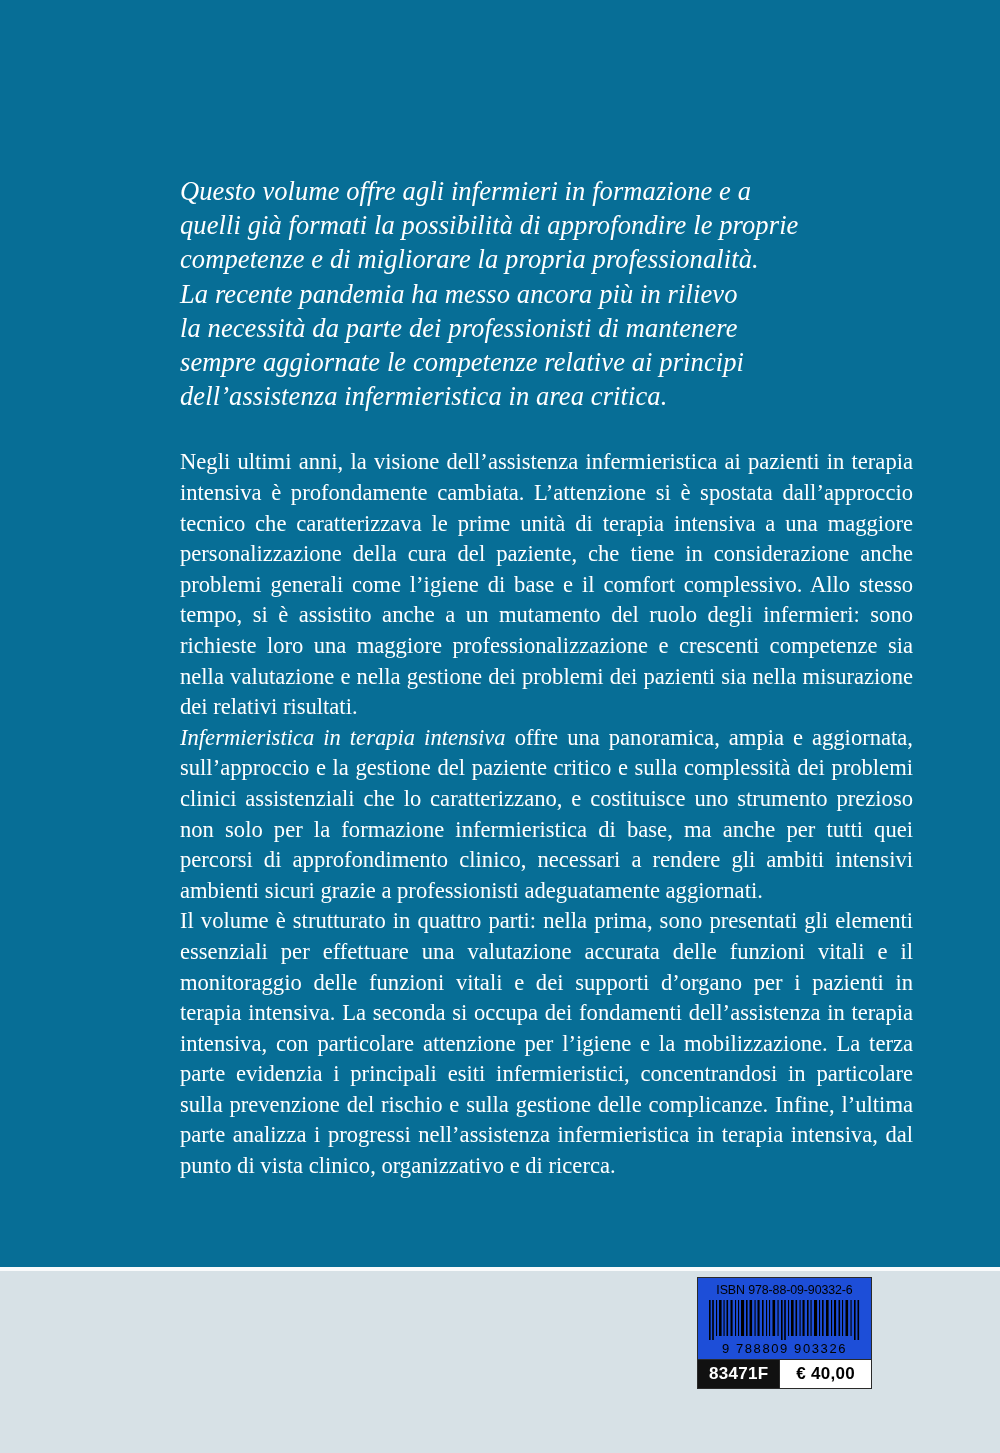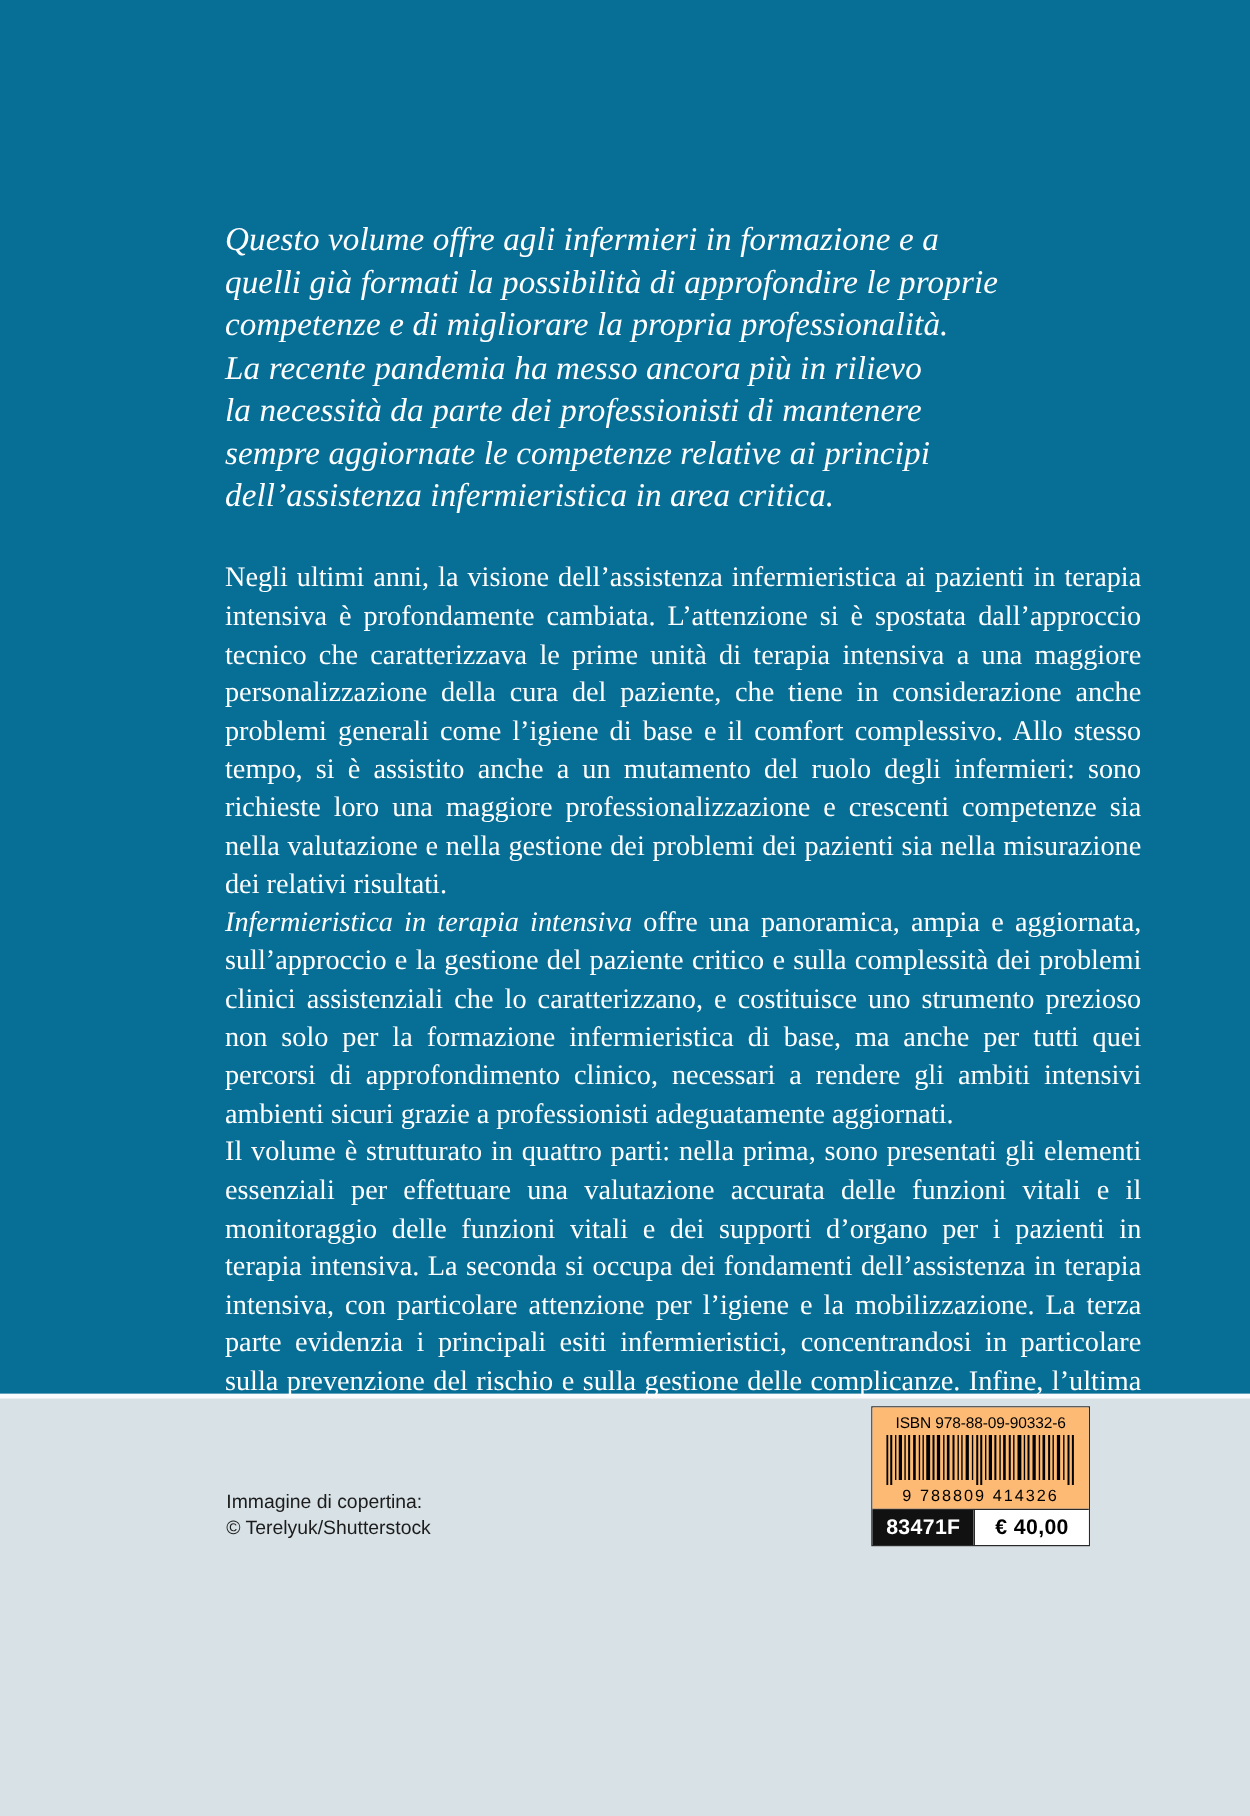--- a/index.html
+++ b/index.html
@@ -18,21 +18,21 @@
   #cover {
     position: absolute;
     inset: 0;
     display: flex;
     flex-direction: column;
   }
 
   
   .teal-panel {
     background: #076e96;
-    height: 1115px;
+    height: 1267px;
     position: relative;
     box-sizing: border-box;
     padding: 0 90px 0 180px;
   }
 
   .divider-line {
     height: 4px;
     background: #ffffff;
     opacity: 0.85;
   }
@@ -91,21 +91,21 @@
     position: absolute;
     left: 697px;
     top: 6px;
     width: 175px;
     background: #ffffff;
     border: 1.5px solid #2a2a2a;
     box-sizing: border-box;
   }
   .barcode-inner {
     padding: 5px 6px 2px 6px;
-    background: #fdba74;
+    background: #1d4ed8;
   }
   .isbn-line {
     font-family: "Liberation Sans", sans-serif;
     font-size: 12.4px;
     text-align: center;
     color: #000000;
     letter-spacing: -0.1px;
     white-space: nowrap;
   }
   .bars {
@@ -175,22 +175,20 @@
       <p><span class="ital">Infermieristica in terapia intensiva</span><span> offre una panoramica, ampia e aggiornata, sull’approccio e la gestione del paziente critico e sulla complessità dei problemi clinici assistenziali che lo caratterizzano, e costituisce uno strumento prezioso non solo per la formazione infermieristica di base, ma anche per tutti quei percorsi di approfondimento clinico, necessari a rendere gli ambiti intensivi ambienti sicuri grazie a professionisti adeguatamente aggiornati.</span></p>
       <p>Il volume è strutturato in quattro parti: nella prima, sono presentati gli elementi essenziali per effettuare una valutazione accurata delle funzioni vitali e il monitoraggio delle funzioni vitali e dei supporti d’organo per i pazienti in terapia intensiva. La seconda si occupa dei fondamenti dell’assistenza in terapia intensiva, con particolare attenzione per l’igiene e la mobilizzazione. La terza parte evidenzia i principali esiti infermieristici, concentrandosi in particolare sulla prevenzione del rischio e sulla gestione delle complicanze. Infine, l’ultima parte analizza i progressi nell’assistenza infermieristica in terapia intensiva, dal punto di vista clinico, organizzativo e di ricerca.</p>
     </div>
 
   </div>
 
   <div class="divider-line"></div>
 
   <div class="footer">
 
-    <div class="credit">Immagine di copertina:
-© Terelyuk/Shutterstock</div>
 
     <div class="barcode-block">
       <div class="barcode-inner">
         <div class="isbn-line">ISBN 978-88-09-90332-6</div>
         <svg class="bars" viewBox="0 0 152 40" preserveAspectRatio="none">
           <rect x="0" y="0" width="1.6" height="40" fill="#000"></rect>
           <rect x="3.2" y="0" width="1.6" height="40" fill="#000"></rect>
           <rect x="7" y="0" width="1.1" height="36" fill="#000"></rect>
           <rect x="10" y="0" width="2.6" height="36" fill="#000"></rect>
           <rect x="14.5" y="0" width="1.1" height="36" fill="#000"></rect>
@@ -223,21 +221,21 @@
           <rect x="117" y="0" width="2.6" height="36" fill="#000"></rect>
           <rect x="122" y="0" width="1.1" height="36" fill="#000"></rect>
           <rect x="125" y="0" width="2.1" height="36" fill="#000"></rect>
           <rect x="129.5" y="0" width="1.6" height="36" fill="#000"></rect>
           <rect x="133" y="0" width="1.1" height="36" fill="#000"></rect>
           <rect x="136.5" y="0" width="2.6" height="36" fill="#000"></rect>
           <rect x="141.5" y="0" width="1.1" height="36" fill="#000"></rect>
           <rect x="145" y="0" width="1.6" height="40" fill="#000"></rect>
           <rect x="148.5" y="0" width="1.6" height="40" fill="#000"></rect>
         </svg>
-        <div class="ean-digits">9 788809 414326</div>
+        <div class="ean-digits">9 788809 903326</div>
       </div>
       <div class="price-row">
         <div class="code">83471F</div>
         <div class="price">€ 40,00</div>
       </div>
     </div>
 
   </div>
 
 </div>

